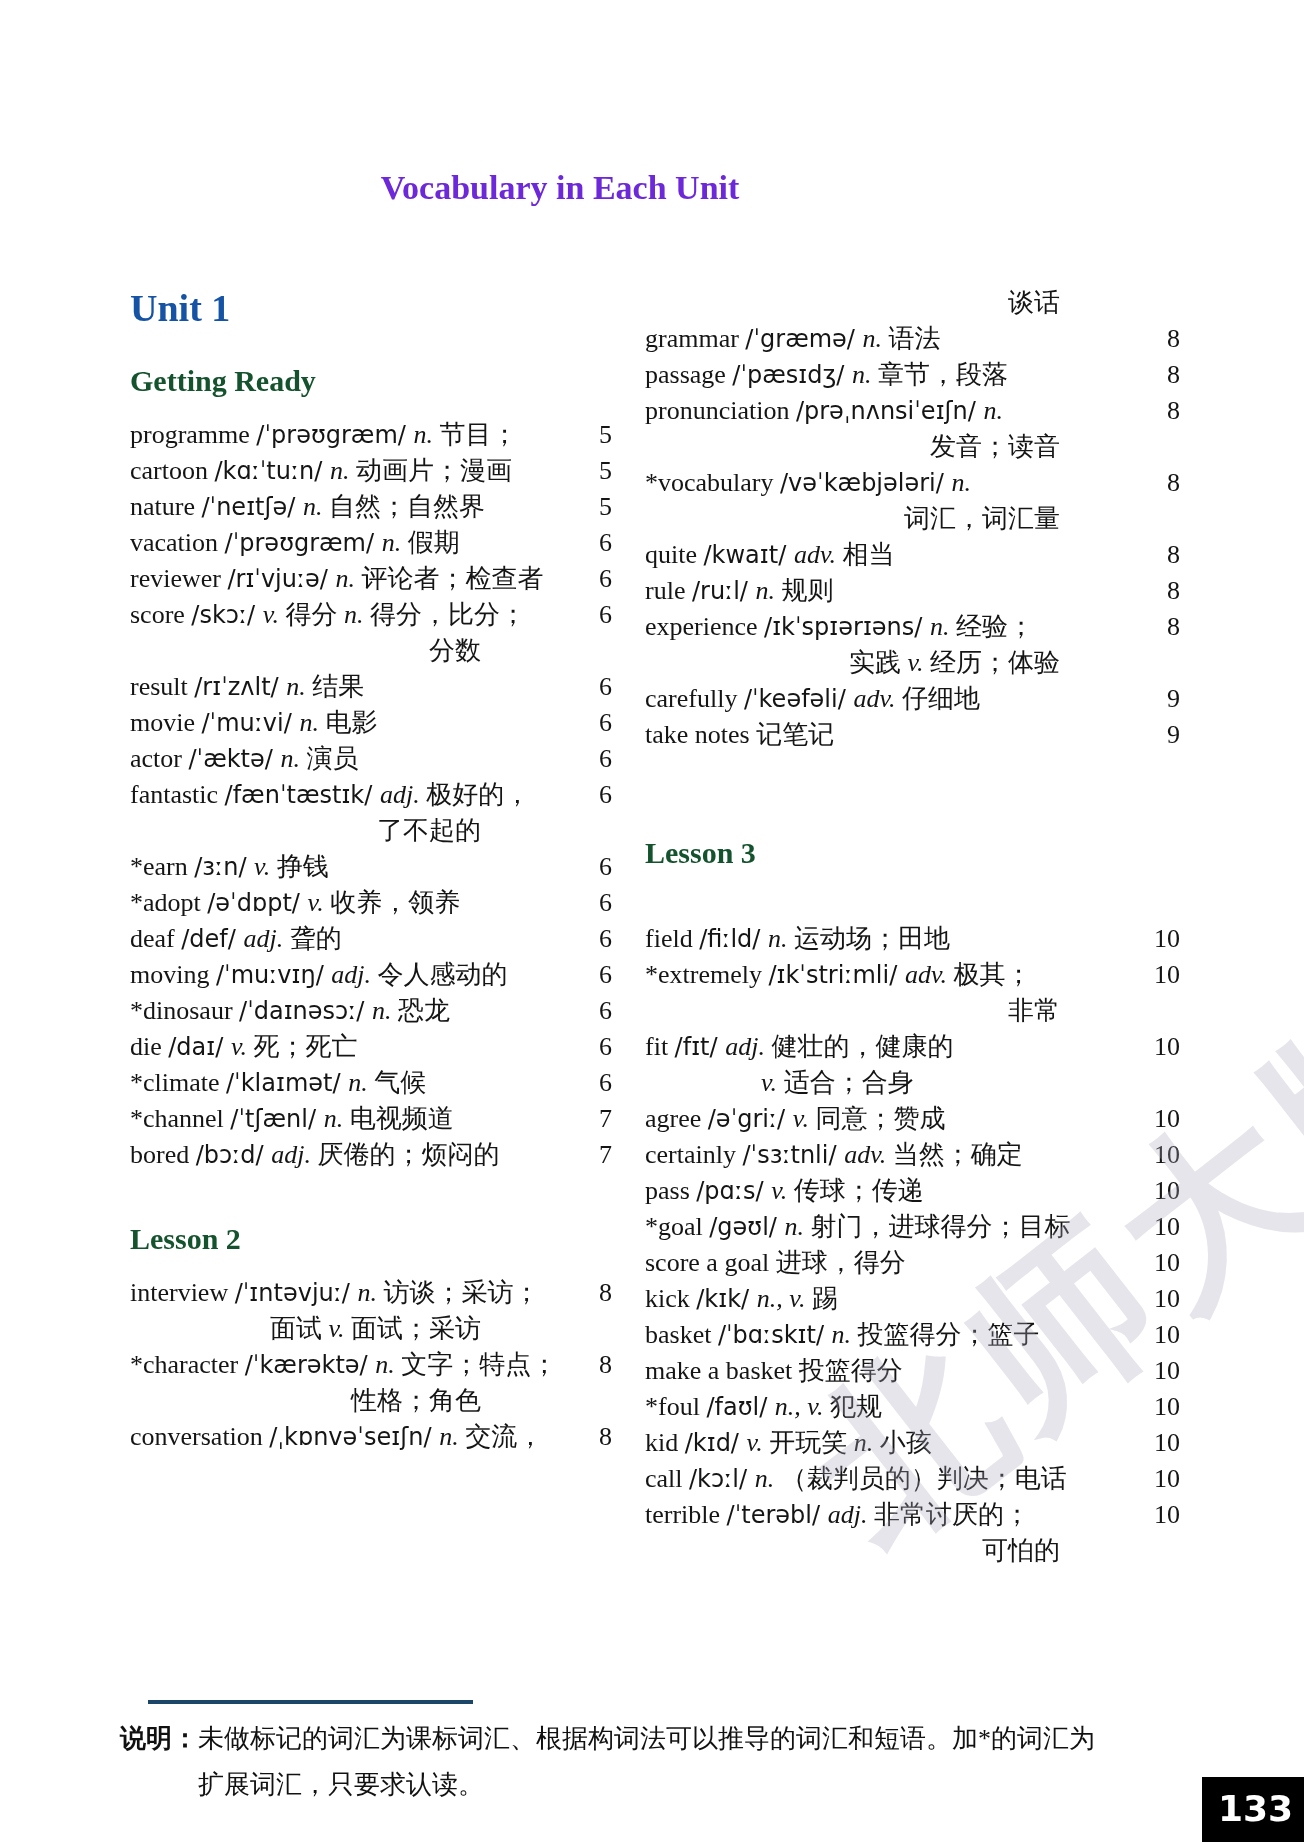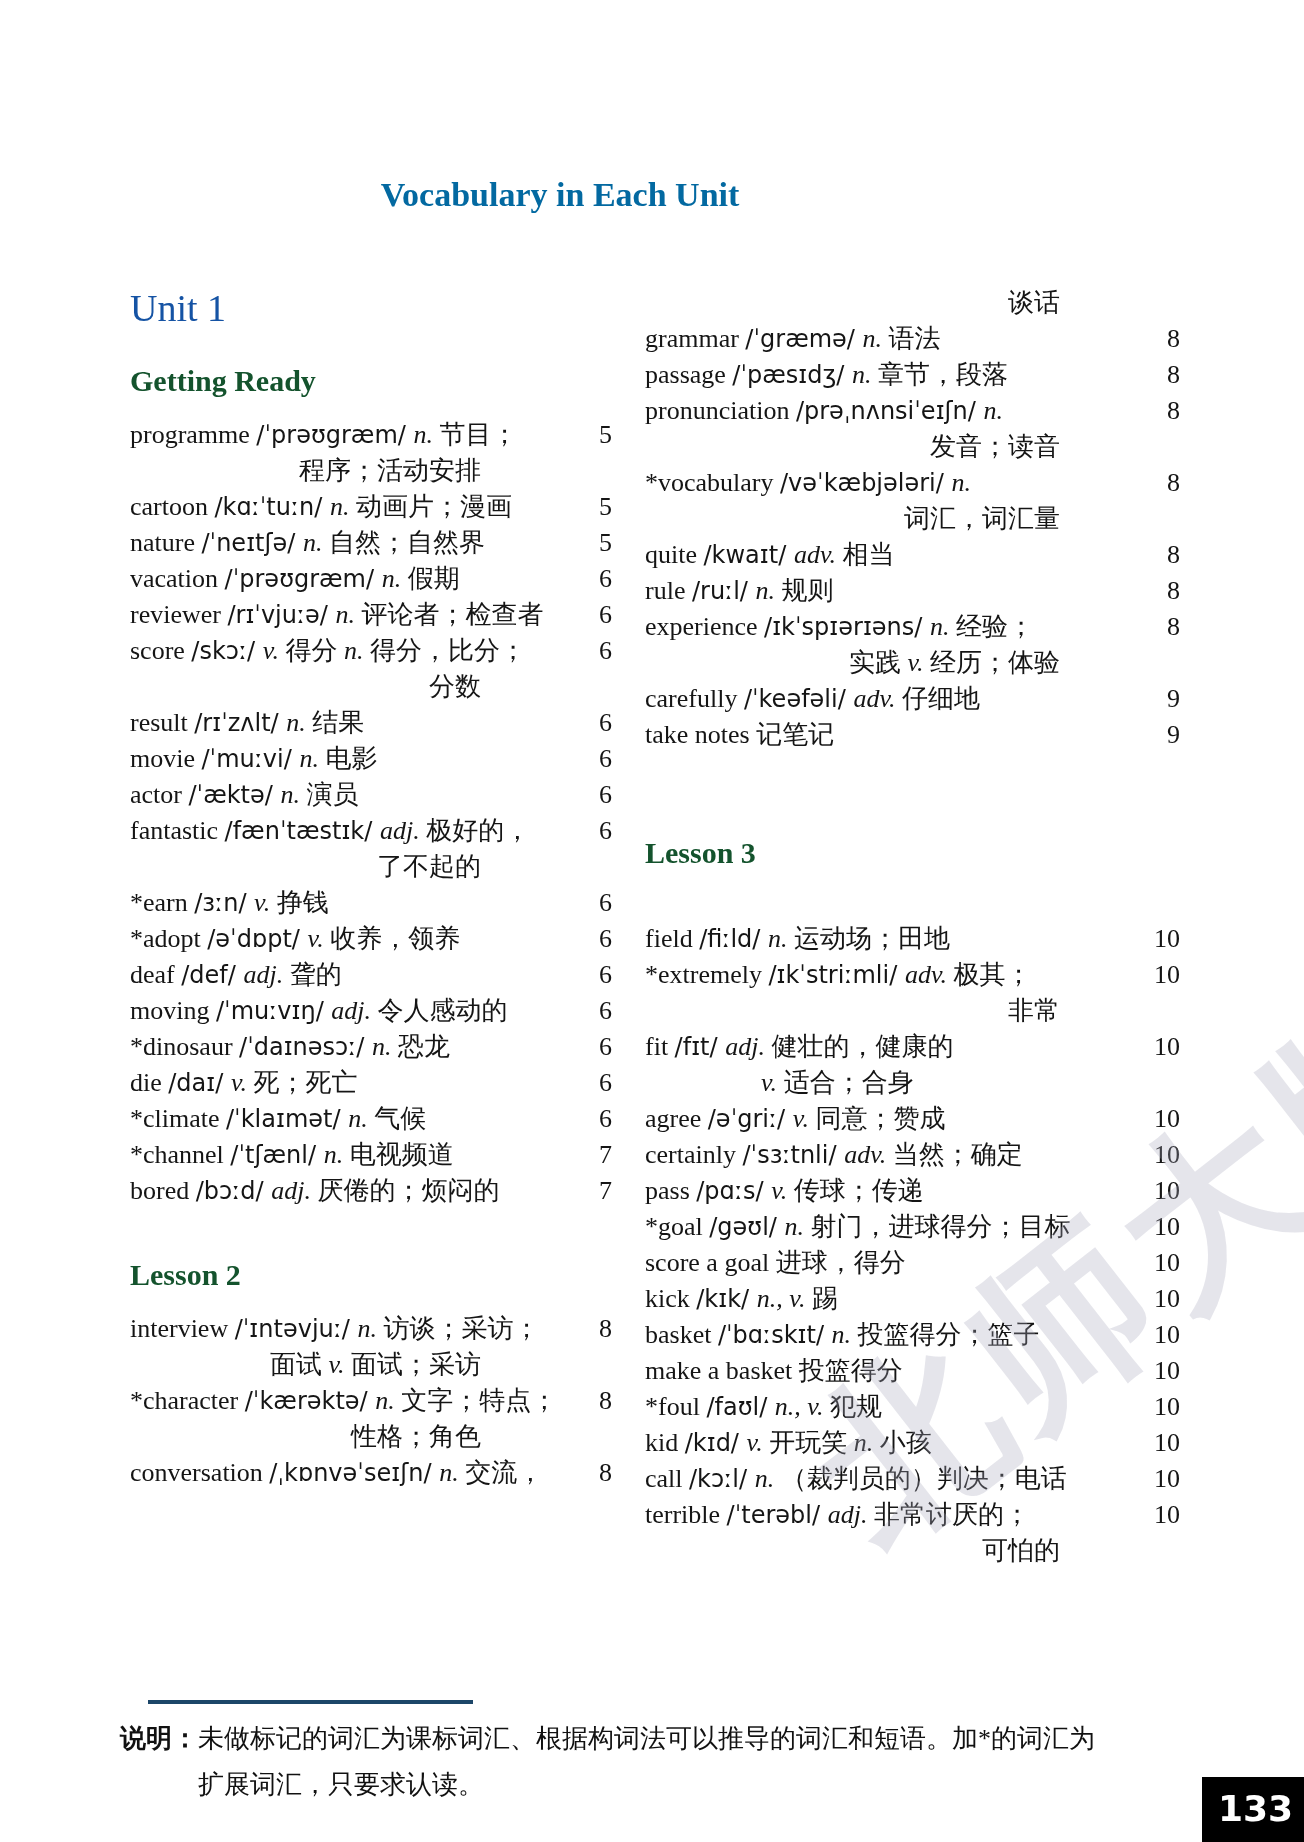--- a/index.html
+++ b/index.html
@@ -2,29 +2,29 @@
 <html><head>
 <meta charset="utf-8">
 <style>
   html,body{margin:0;padding:0;}
   body{
     width:1304px;height:1842px;position:relative;overflow:hidden;
     background:#ffffff;color:#151515;
     font-family:"Liberation Serif","DejaVu Serif",serif;
   }
   .page-title{
-    position:absolute;left:130px;top:176px;width:860px;
-    text-align:center;font-size:34px;font-weight:bold;color:#0369a1;
+    position:absolute;left:130px;top:169px;width:860px;
+    text-align:center;font-size:34px;font-weight:bold;color:#6d28d9;
     font-family:"Liberation Serif",serif;
   }
   .col{position:absolute;top:285px;}
   #col-left{left:130px;width:482px;}
   #col-right{left:645px;width:535px;}
   .unit-heading{
-    font-size:38px;font-weight:normal;color:#1553a4;line-height:46px;
+    font-size:38px;font-weight:bold;color:#1553a4;line-height:46px;
     margin:0 0 30px 0;
   }
   .section-heading{
     font-size:30px;font-weight:bold;color:#14532d;line-height:40px;
     margin:46px 0 16px 0;
     font-family:Liberation Serif, serif;
   }
   .section-heading.first{margin-top:0;}
   #col-right .section-heading{margin-top:80px;margin-bottom:48px;}
   .entry{display:flex;align-items:flex-start;}
@@ -68,21 +68,20 @@
 <body>
 
 <div class="page-title">Vocabulary in Each Unit</div>
 
 <div id="col-left" class="col">
     <div class="unit-heading">Unit 1</div>
     <div class="section-heading first">Getting Ready</div>
     <div class="entry">
       <div class="entry-text">
         <div><span class="w">programme </span><span class="p">/ˈprəʊgræm/ </span><span class="i">n.</span><span class="c"> 节目；</span></div>
-        <div class="cont r"><span class="c">程序；活动安排</span></div>
       </div>
       <div class="entry-pg">5</div>
     </div>
     <div class="entry">
       <div class="entry-text">
         <div><span class="w">cartoon </span><span class="p">/kɑːˈtuːn/ </span><span class="i">n.</span><span class="c"> 动画片；漫画</span></div>
       </div>
       <div class="entry-pg">5</div>
     </div>
     <div class="entry">

